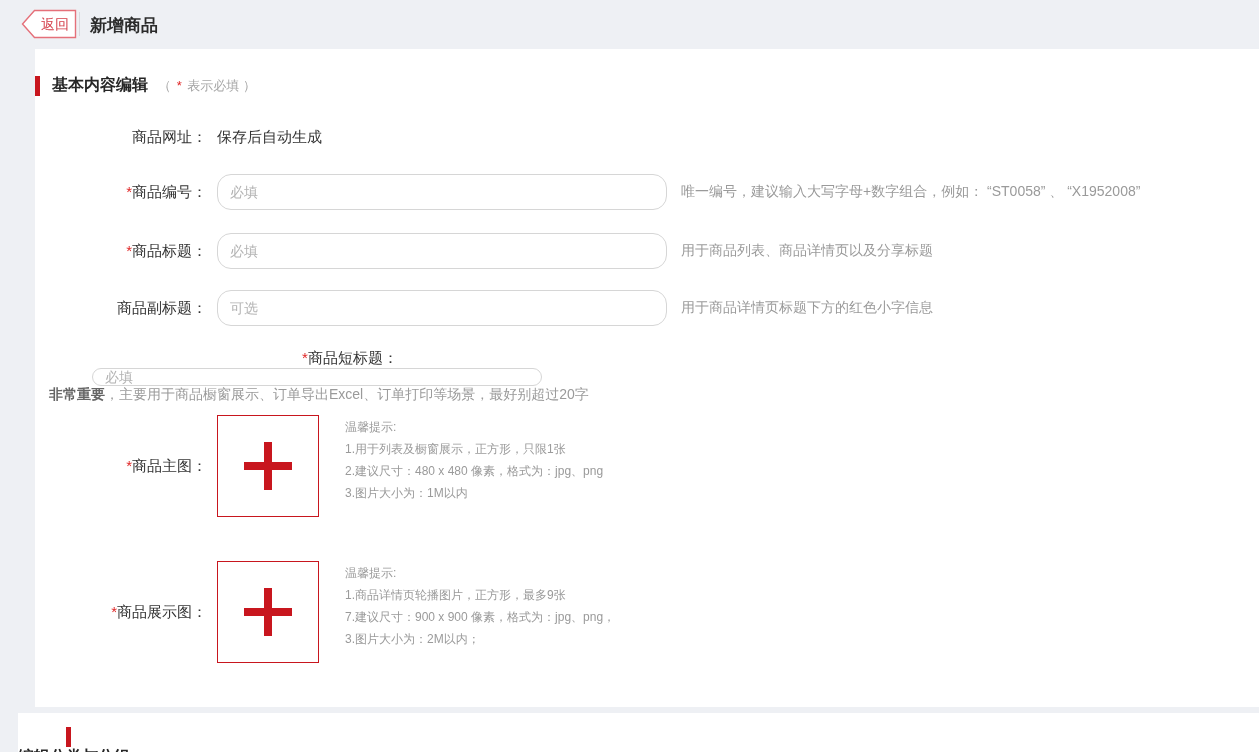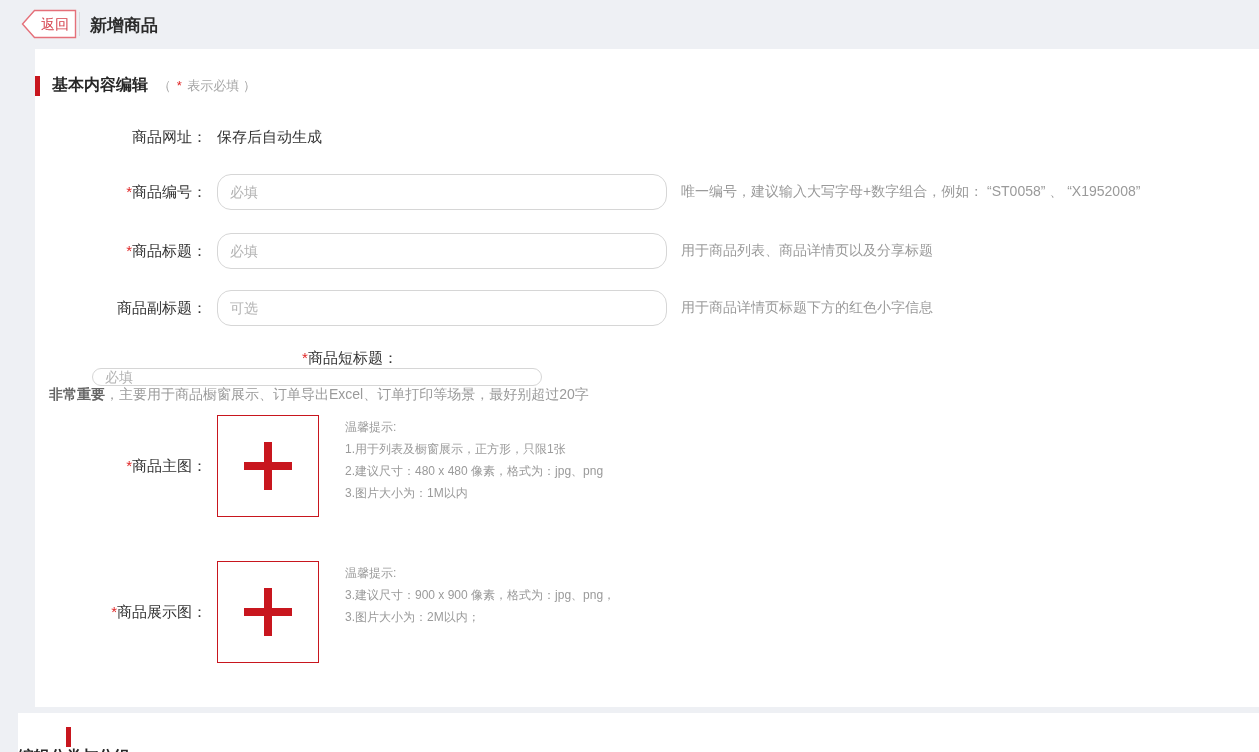--- a/index.html
+++ b/index.html
@@ -108,21 +108,22 @@
       </div>
     </div>
 
     <div class="row row-upload" style="top:512px;height:102px;">
       <div class="f-label"><span class="star">*</span><span>商品展示图：</span></div>
       <div class="upload-box">
         <span class="plus"></span>
       </div>
       <div class="tips">
         <div>温馨提示:</div>
-        <div>3.建议尺寸：900 x 900 像素，格式为：jpg、png，</div>
+        <div>1.商品详情页轮播图片，正方形，最多9张</div>
+        <div>7.建议尺寸：900 x 900 像素，格式为：jpg、png，</div>
         <div>3.图片大小为：2M以内；</div>
       </div>
     </div>
 
   </div>
 
   <div class="panel panel-category">
     <div class="section-head" style="top:14px;flex-direction:column;">
       <span class="sec-bar"></span>
       <span class="sec-title">编辑分类与分组</span>

